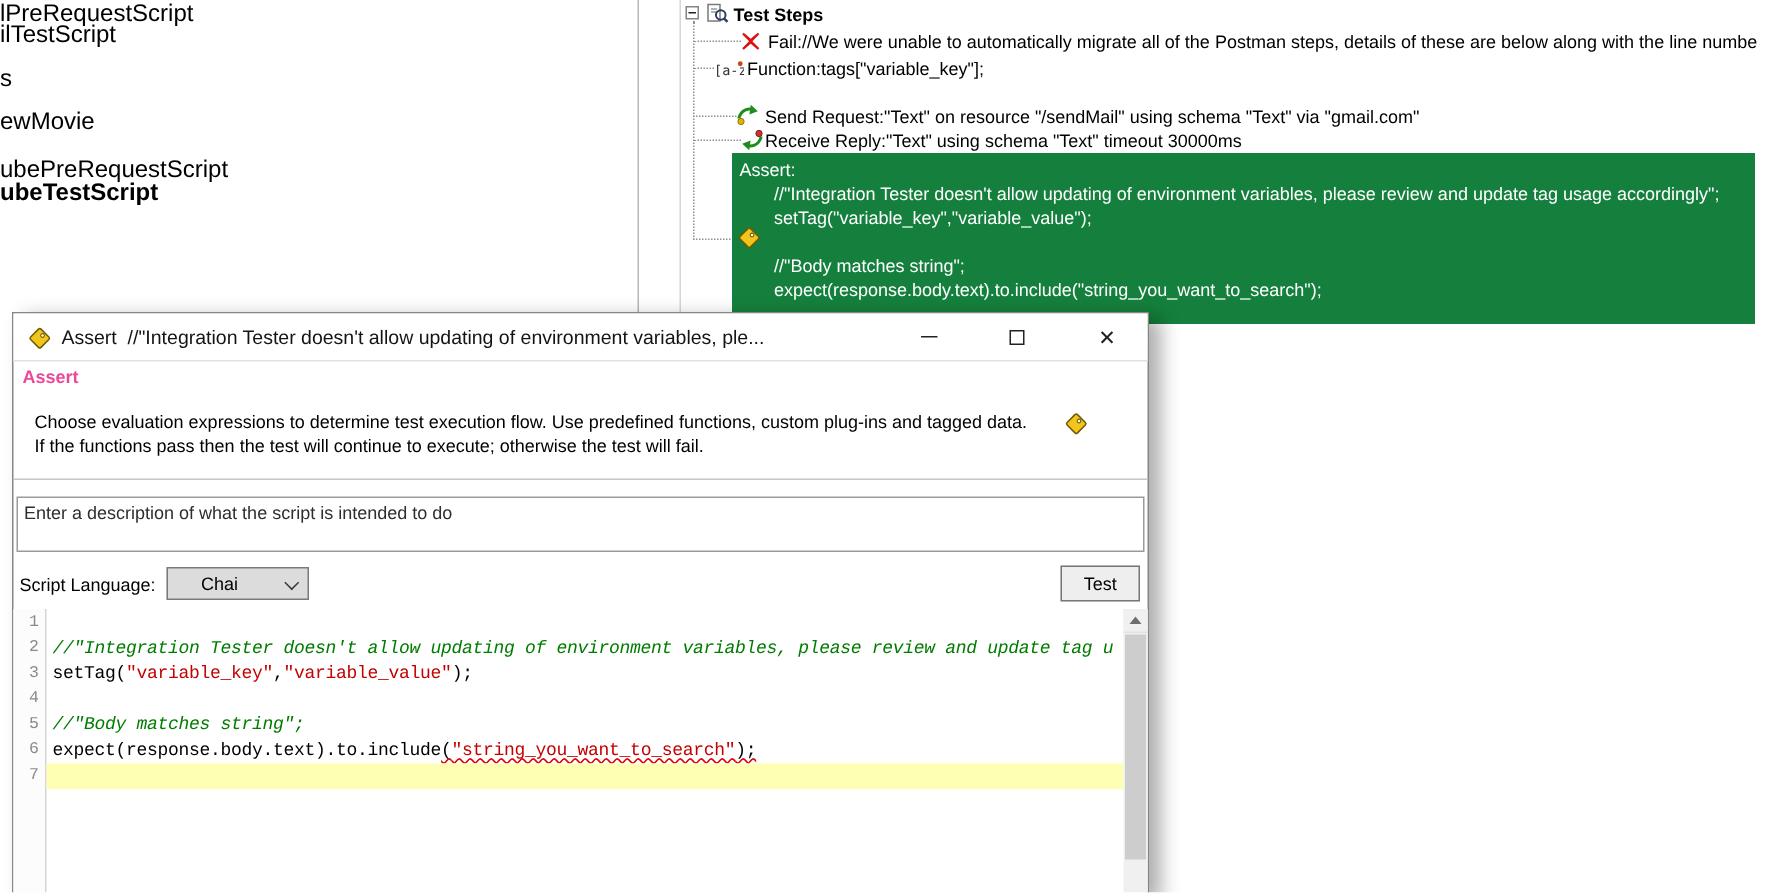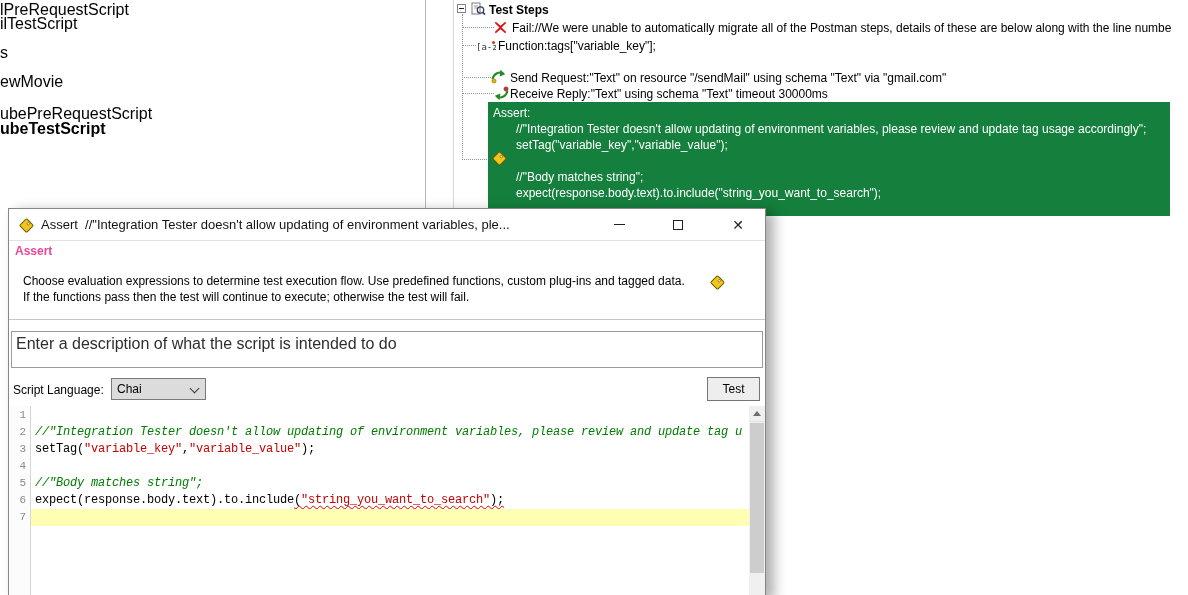--- a/index.html
+++ b/index.html
@@ -30,24 +30,24 @@
   .dlg-title{position:absolute;left:32px;top:8px;font-size:13px;color:#141414;white-space:pre;overflow:hidden;right:180px;}
   .win-btn{position:absolute;top:0;width:30px;height:31px;display:flex;align-items:center;justify-content:center;cursor:default;}
   .glyph-min{width:11px;height:1px;background:#222;}
   .glyph-max{width:10px;height:10px;border:1px solid #222;}
   .glyph-close{font-size:14px;color:#222;line-height:1;}
   .hdr{position:absolute;left:0;top:32px;right:0;height:79px;border-bottom:1px solid #c6c6c6;}
   .hd-heading{position:absolute;left:6px;top:3px;font-size:12px;font-weight:bold;color:#ec4899;}
   .hd-desc{position:absolute;left:14px;font-size:12px;color:#000;white-space:nowrap;}
   .hd-tag{position:absolute;left:700px;top:33px;line-height:0;}
   .desc-box{position:absolute;left:2px;top:122px;width:752px;height:37px;border:1px solid #9b9b9b;background:#fff;}
-  .desc-hint{position:absolute;left:4px;top:3px;font-size:16px;color:#2e2e2e;white-space:nowrap;}
+  .desc-hint{position:absolute;left:4px;top:3px;font-size:12px;color:#2e2e2e;white-space:nowrap;}
   .sl-label{position:absolute;left:4px;top:174px;font-size:12px;color:#000;}
   .combo{position:absolute;left:102px;top:169px;width:95px;height:22px;background:#dcdcdc;
-    border:1px solid #7a7a7a;font-size:12px;color:#000;display:flex;align-items:center;padding-left:5px;}
+    border:1px solid #7a7a7a;font-size:12px;color:#000;display:flex;align-items:center;padding-left:22px;}
   .combo-arrow{position:absolute;right:7px;top:6px;width:7px;height:7px;border-right:1.4px solid #3a3a3a;
     border-bottom:1.4px solid #3a3a3a;transform:rotate(45deg);}
   .test-btn{position:absolute;left:698px;top:168px;width:53px;height:24px;background:#eeeeee;
     border:1px solid #757575;font-size:12px;color:#000;display:flex;align-items:center;justify-content:center;}
   
   #editor{position:absolute;left:0;top:197px;right:0;bottom:0;background:#fff;overflow:hidden;}
   #gutter-bg{position:absolute;left:0;top:0;bottom:0;width:22px;background:#fcfcfc;border-right:1px solid #d6d6d6;}
   #editor-lines{position:absolute;left:0;top:1px;right:16px;}
   .ed-row{display:flex;height:17px;line-height:17px;font-family:"Liberation Mono",monospace;}
   .ed-num{width:22px;flex:none;text-align:right;padding-right:5px;color:#8a8a8a;font-size:11px;}

